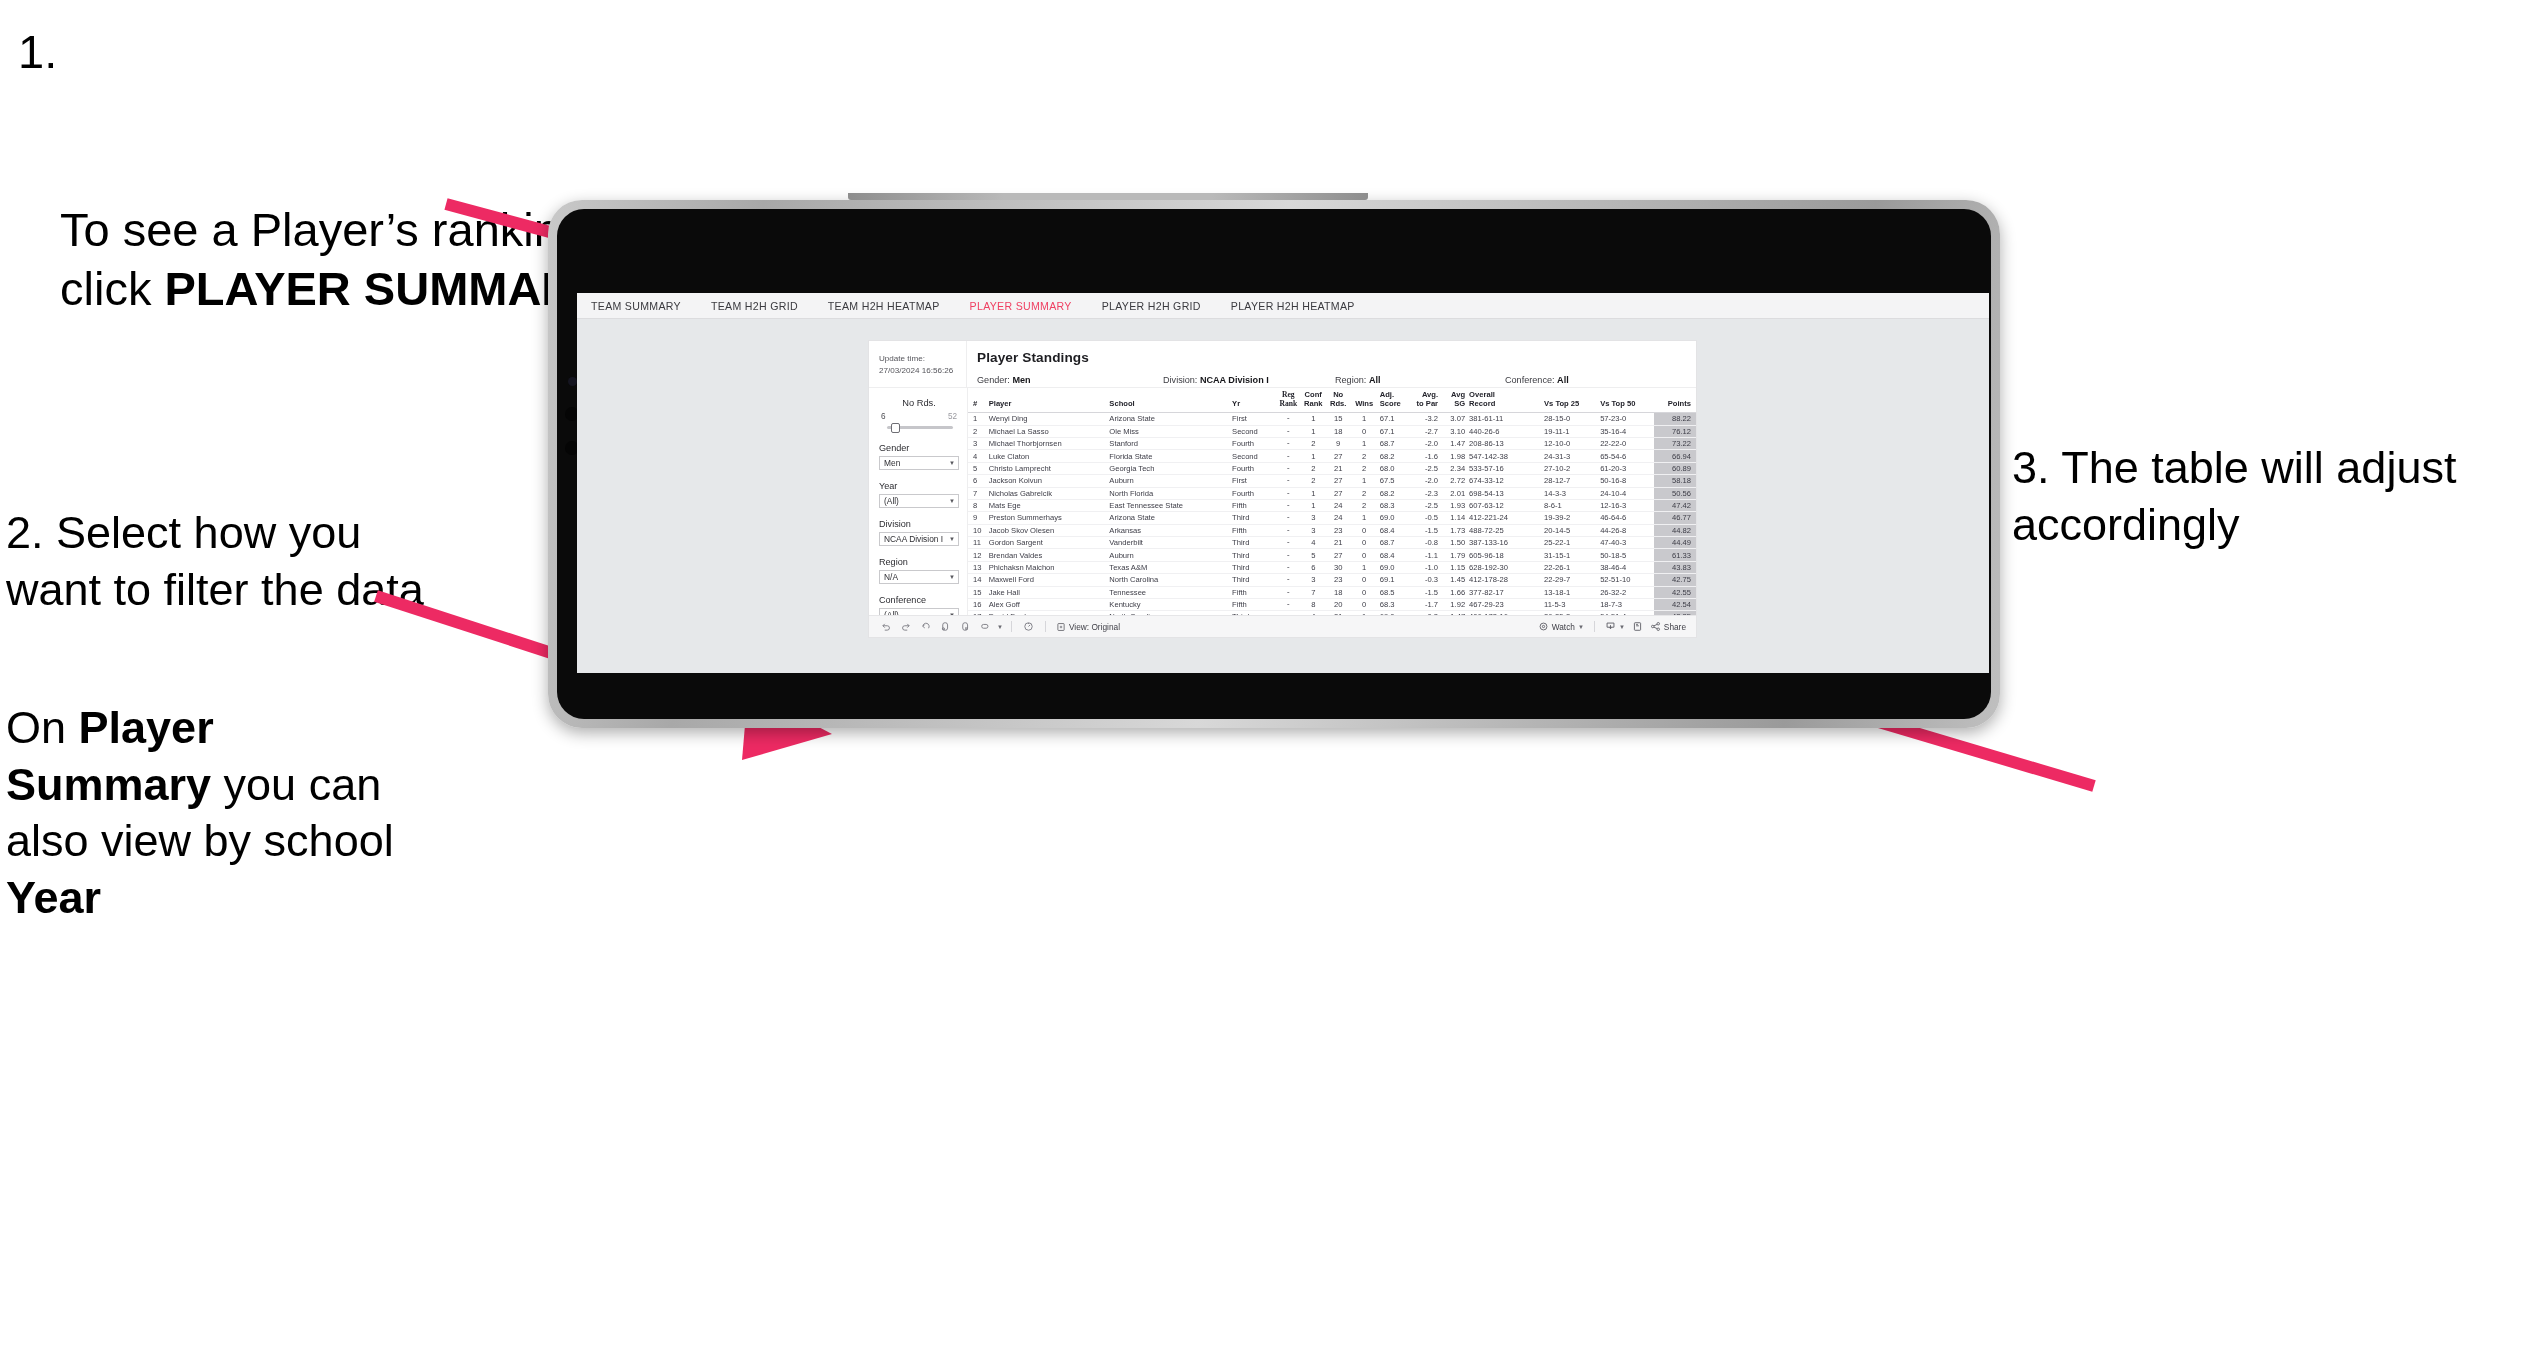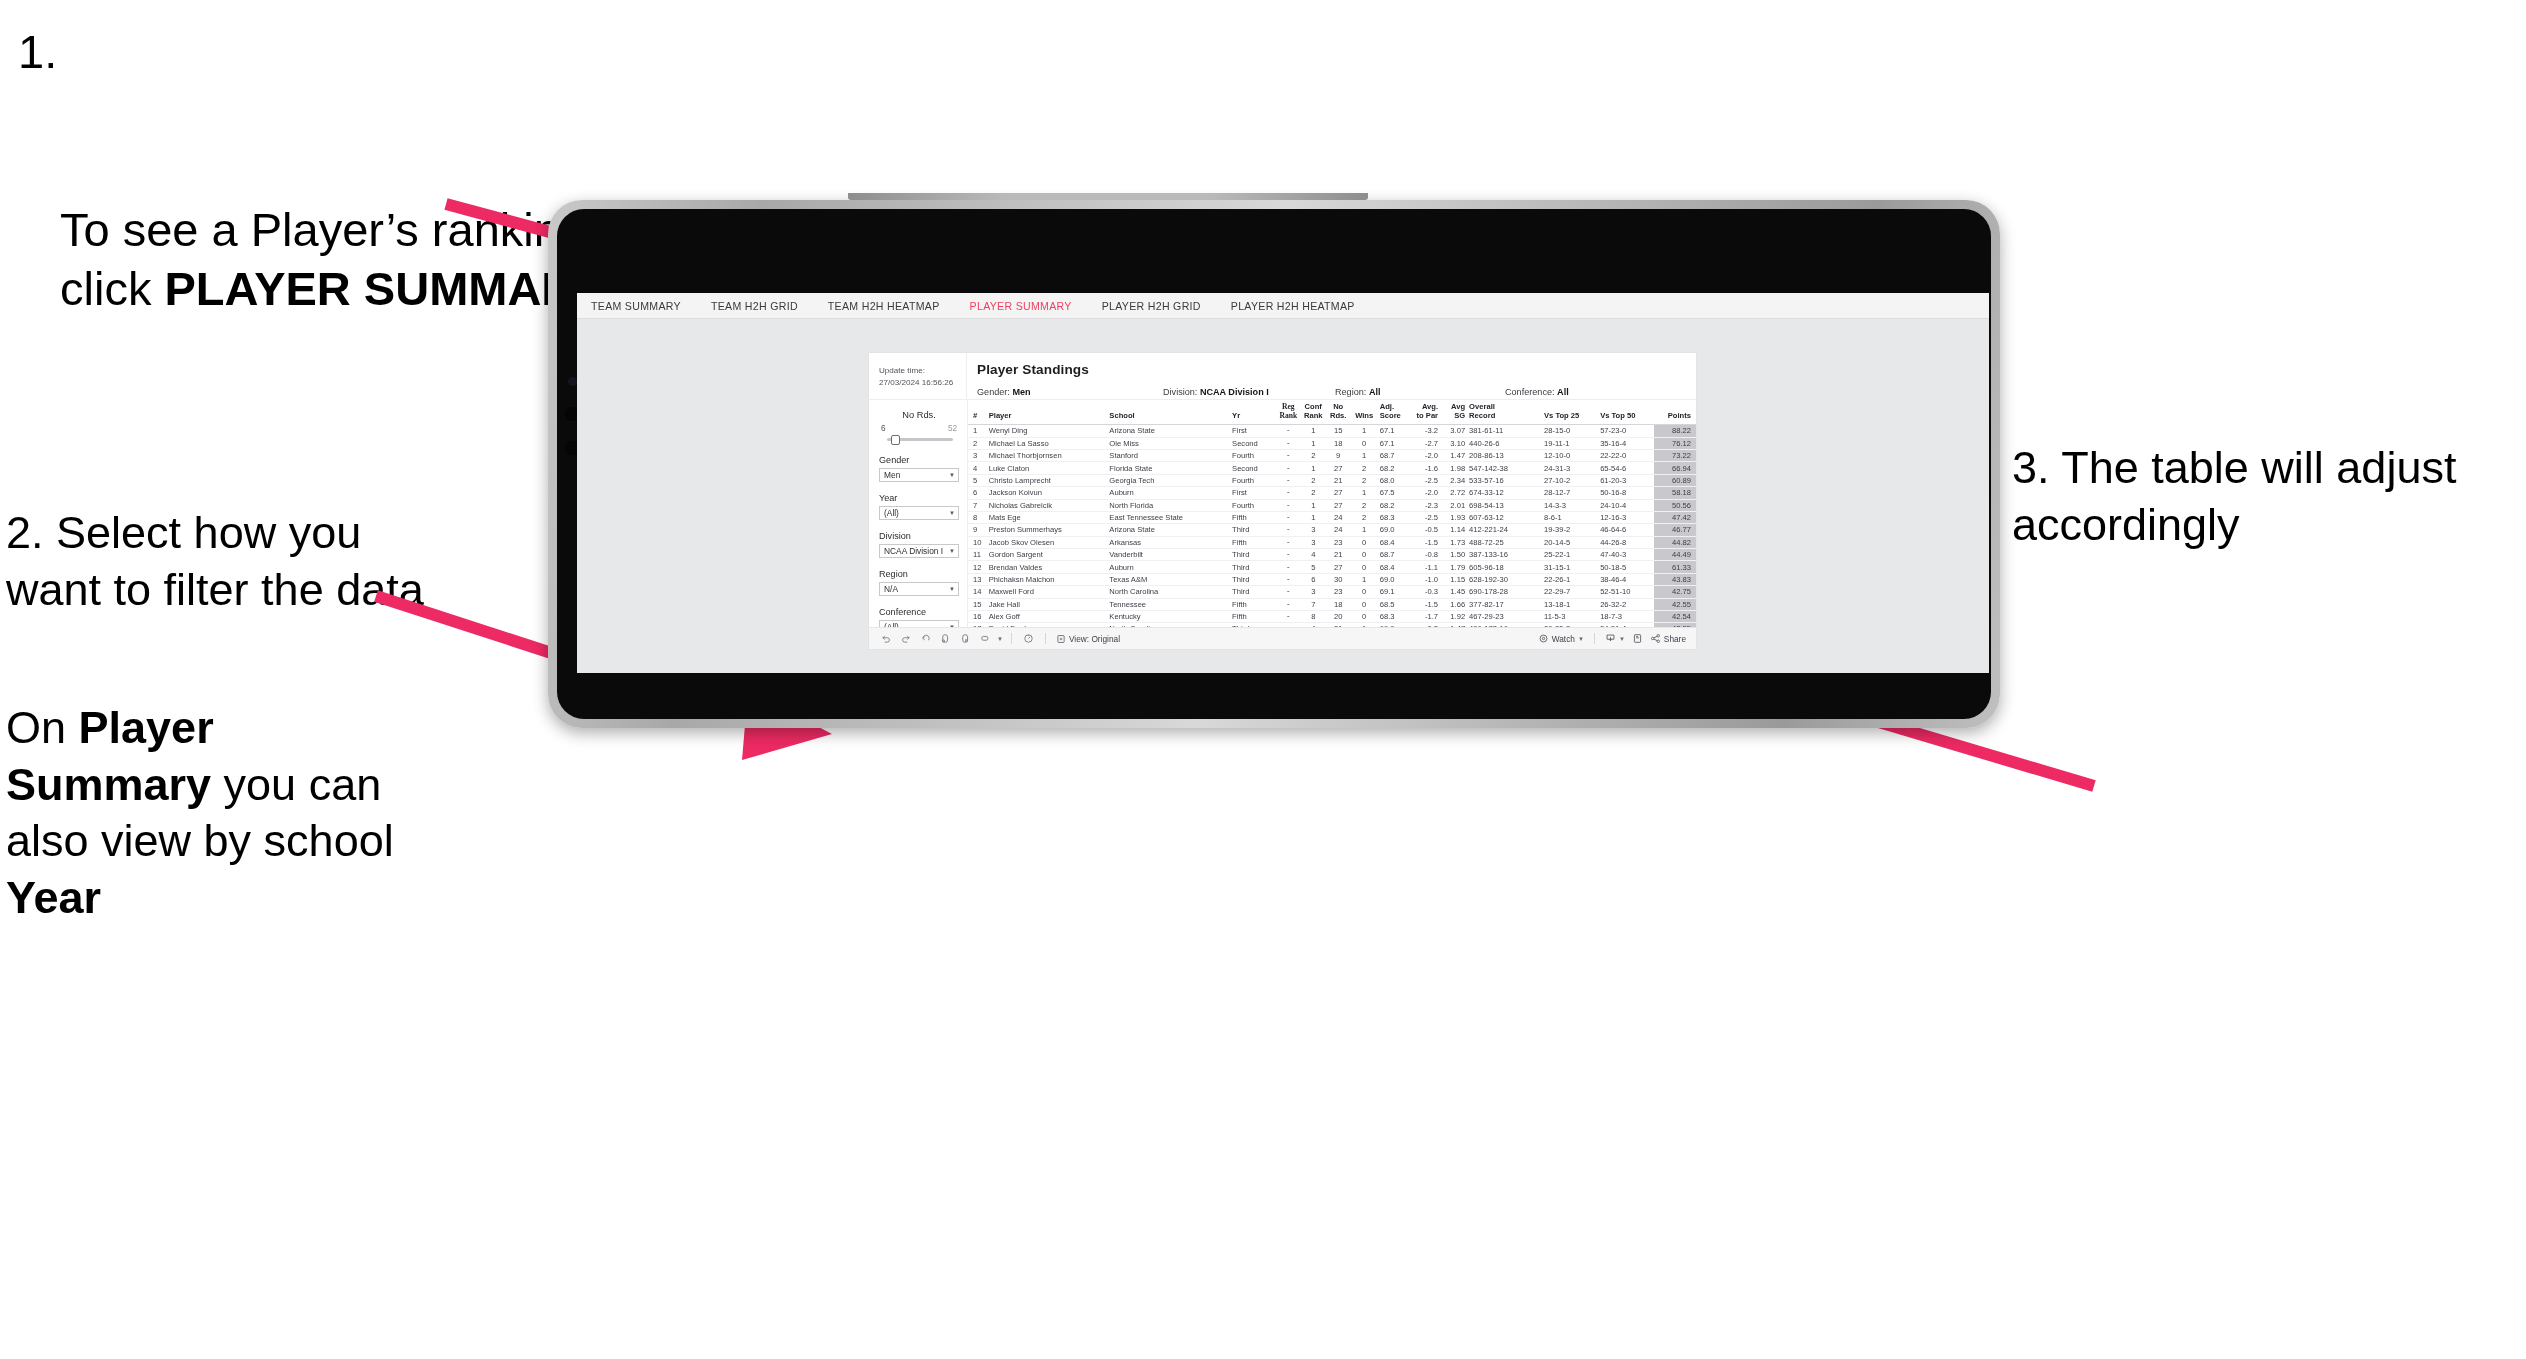--- a/index.html
+++ b/index.html
@@ -125,21 +125,21 @@
 
   
   #workspace {
     position: relative;
     height: calc(100% - 67px);
     background: #e6e8ea;
   }
 
   #viz {
     position: absolute;
-    left: 292px; top: 34px;
+    left: 292px; top: 22px;
     width: 827px; height: 296px;
     background: #ffffff;
     box-shadow: 0 0 0 1px #e3e3e5;
     display: flex; flex-direction: column;
   }
   #viz-top { display: flex; border-bottom: 1px solid #eeeeef; }
   #update-panel {
     width: 98px; padding: 12px 0 10px 10px;
     border-right: 1px solid #eeeeef;
   }
@@ -634,21 +634,21 @@
                       <td class="c-player">Maxwell Ford</td>
                       <td class="c-school">North Carolina</td>
                       <td class="c-yr">Third</td>
                       <td class="c-reg">-</td>
                       <td class="c-conf">3</td>
                       <td class="c-rds">23</td>
                       <td class="c-wins">0</td>
                       <td class="c-adj">69.1</td>
                       <td class="c-par">-0.3</td>
                       <td class="c-sg">1.45</td>
-                      <td class="c-rec">690-178-28</td>
+                      <td class="c-rec">412-178-28</td>
                       <td class="c-t25">22-29-7</td>
                       <td class="c-t50">52-51-10</td>
                       <td class="c-pts">42.75</td>
                     </tr>
                     <tr>
                       <td class="c-rank">15</td>
                       <td class="c-player">Jake Hall</td>
                       <td class="c-school">Tennessee</td>
                       <td class="c-yr">Fifth</td>
                       <td class="c-reg">-</td>

